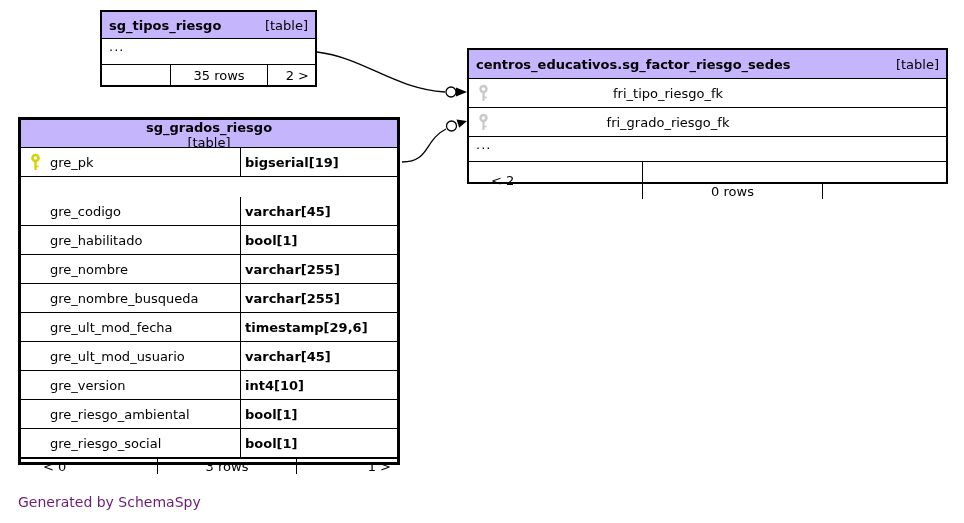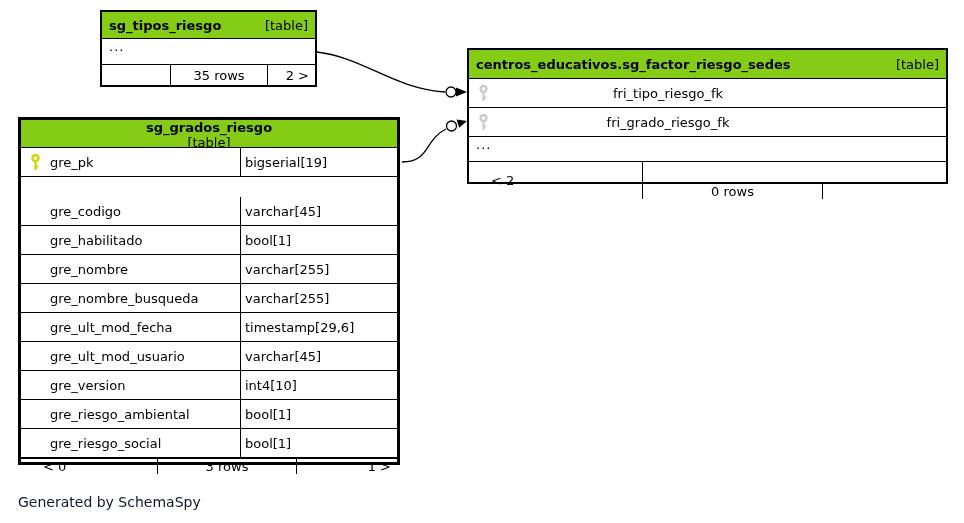--- a/index.html
+++ b/index.html
@@ -13,58 +13,58 @@
   svg.overlay{position:absolute;left:0;top:0;z-index:1;}
 
   .table-node{
     position:absolute;z-index:2;background:#fff;
     border:2px solid #000;box-sizing:border-box;
     display:flex;flex-direction:column;
   }
   .table-node.main{border-width:3px;}
 
   .t-header{
-    background:#84cc16;border-bottom:1px solid #000;
+    background:#c4b5fd;border-bottom:1px solid #000;
     display:flex;align-items:center;justify-content:space-between;
     padding:0 7px;box-sizing:border-box;flex:0 0 auto;
   }
   .t-title{font-weight:bold;}
   .t-tag{font-weight:normal;}
 
   .t-row{
     display:flex;align-items:center;border-bottom:1px solid #000;
     box-sizing:border-box;flex:0 0 auto;background:#fff;
   }
   .t-row:last-child{border-bottom:none;}
 
   .icon-cell{flex:0 0 29px;display:flex;align-items:center;justify-content:center;}
   .col-name-cell{
     flex:0 0 220px;display:flex;align-items:center;height:100%;
     border-right:1px solid #000;box-sizing:border-box;
   }
-  .type-cell{flex:1 1 auto;padding-left:4px;}
+  .type-cell{flex:1 1 auto;padding-left:4px;font-weight:bold;}
 
   .fk-row-name{flex:1 1 auto;text-align:center;padding-right:108px;}
 
   .collapsed-row{padding-left:7px;align-items:flex-start;}
   .collapsed-row span{line-height:10px;margin-top:3px;letter-spacing:1px;}
 
   .t-footer{
     display:flex;flex:1 1 auto;border-top:0;box-sizing:border-box;padding-left:16px;
   }
   .f-cell{
     display:flex;align-items:center;box-sizing:border-box;
     border-right:1px solid #000;padding:0 6px;
   }
   .f-cell:last-child{border-right:none;}
   .f-left{justify-content:flex-start;}
   .f-center{justify-content:center;}
   .f-right{justify-content:flex-end;}
 
-  .gen-note{position:absolute;left:18px;top:494px;font-size:14px;color:#0f172a;z-index:2;}
+  .gen-note{position:absolute;left:18px;top:494px;font-size:14px;color:#701a75;z-index:2;}
 
   .key-svg{display:block;}
 </style>
 </head>
 <body>
 
 <div class="canvas">
 
   <svg class="overlay" width="964" height="523" viewBox="0 0 964 523">
     <g stroke="#000" fill="none" stroke-width="1.3">

